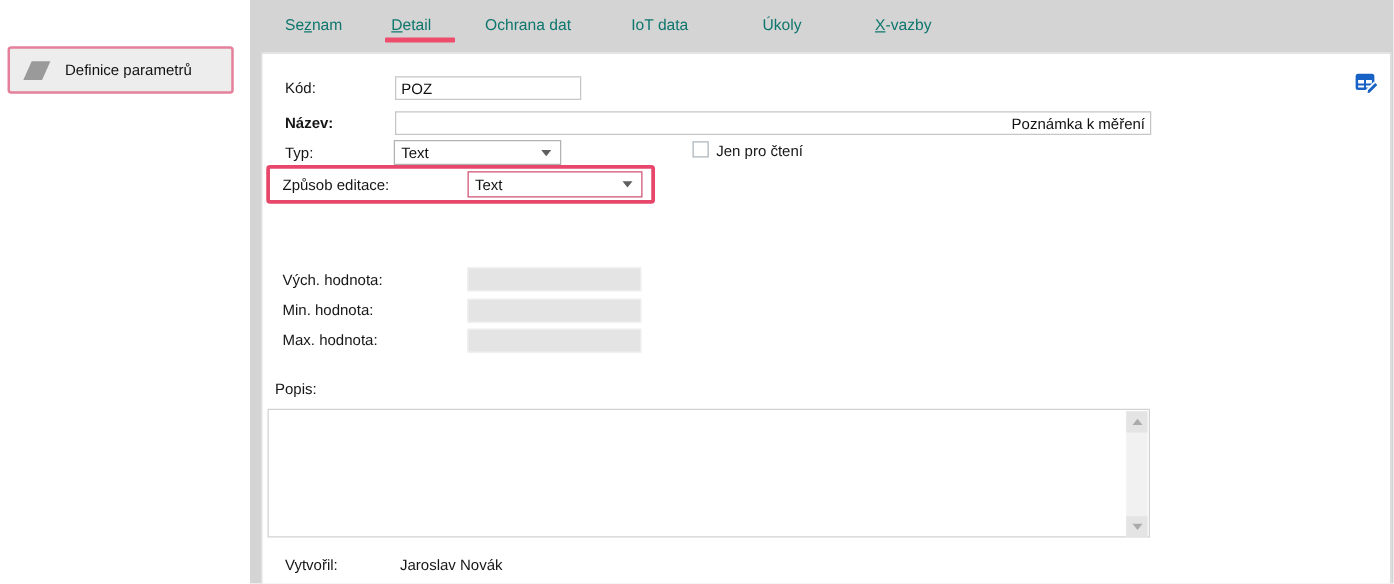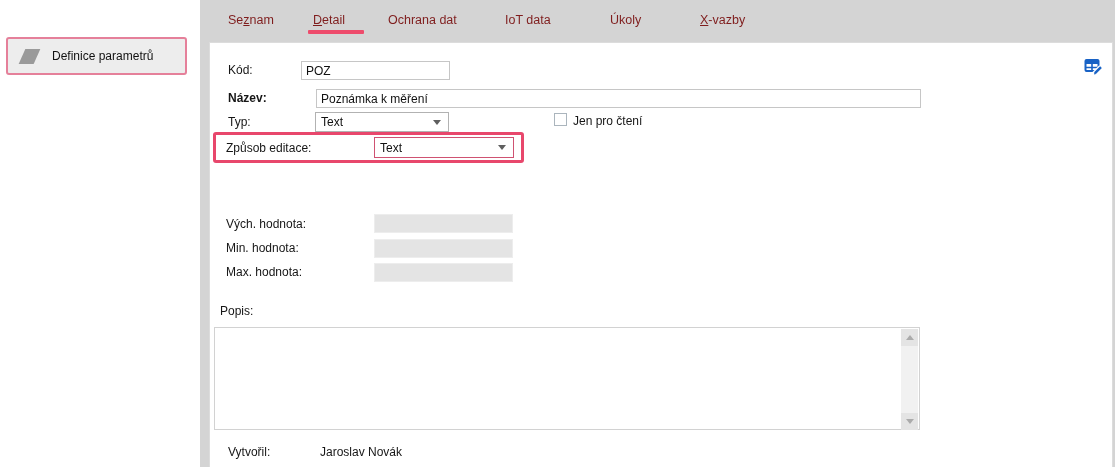--- a/index.html
+++ b/index.html
@@ -18,21 +18,21 @@
 
   .side-item { position:absolute; left:6px; top:37px; width:181px; height:38px;
     background:#ededed; border:2px solid #e5809a; border-radius:3px;
     display:flex; align-items:center; cursor:pointer; }
   .pgram { width:15px; height:15px; background:#9a9a9a; transform:skewX(-24deg); margin-left:14px; }
   .side-item-label { margin-left:15px; font-size:12px; color:#111; }
 
   
   .main { position:absolute; left:200px; top:0; width:915px; height:467px; background:#d4d4d4; }
   .tabbar { position:absolute; left:0; top:0; width:100%; height:42px; }
-  .tab { position:absolute; top:13px; font-size:12.5px; color:#7f1d1d; cursor:pointer; white-space:nowrap; }
+  .tab { position:absolute; top:13px; font-size:12.5px; color:#0f766e; cursor:pointer; white-space:nowrap; }
   .tab .accel { text-decoration:underline; }
   .tab-underline { position:absolute; top:30px; height:4px; background:#ee4c6c; border-radius:1px; }
 
   .panel { position:absolute; left:9px; top:42px; width:904px; height:425px;
     background:#fff; border:1px solid #dcdcdc; border-bottom:none; }
 
   .lbl { position:absolute; font-size:12px; color:#161616; white-space:nowrap; }
 
   .txt-input { position:absolute; height:19px; border:1px solid #c6c6c6; background:#fff;
     font-family:"Liberation Sans","DejaVu Sans",sans-serif; font-size:12px; color:#111;
@@ -85,24 +85,24 @@
       <div class="tab" style="left:188px"><span>Ochrana dat</span><span class="accel"></span><span></span></div>
       <div class="tab" style="left:305px"><span>IoT data</span><span class="accel"></span><span></span></div>
       <div class="tab" style="left:410px"><span>Úkoly</span><span class="accel"></span><span></span></div>
       <div class="tab" style="left:500px"><span></span><span class="accel">X</span><span>-vazby</span></div>
       <div class="tab-underline" style="left:108px; width:56px;"></div>
     </div>
 
     <div class="panel">
 
       <div class="lbl" style="left:18px; top:20px;">Kód:</div>
-      <input class="txt-input" style="left: 91px; top: 18px; width: 149px;" value="POZ">
+      <input class="txt-input" style="left: 106px; top: 18px; width: 149px;" value="POZ">
 
       <div class="lbl" style="left:18px; top:48px;font-weight:bold;">Název:</div>
-      <input class="txt-input" style="left: 106px; top: 46px; width: 605px;" value="Poznámka k měření">
+      <input class="txt-input" style="left: 106px; top: 46px; width: 605px; text-align: right;" value="Poznámka k měření">
 
       <div class="lbl" style="left:18px; top:72px;">Typ:</div>
       <div class="combo" style="left:105px; top:69px; width:134px;">
         <span class="combo-val">Text</span>
         <span class="arrow"></span>
       </div>
 
       <div class="checkbox" style="left:344px; top:70px;"></div>
       <div class="lbl" style="left:363px; top:71px;">Jen pro čtení</div>
 

